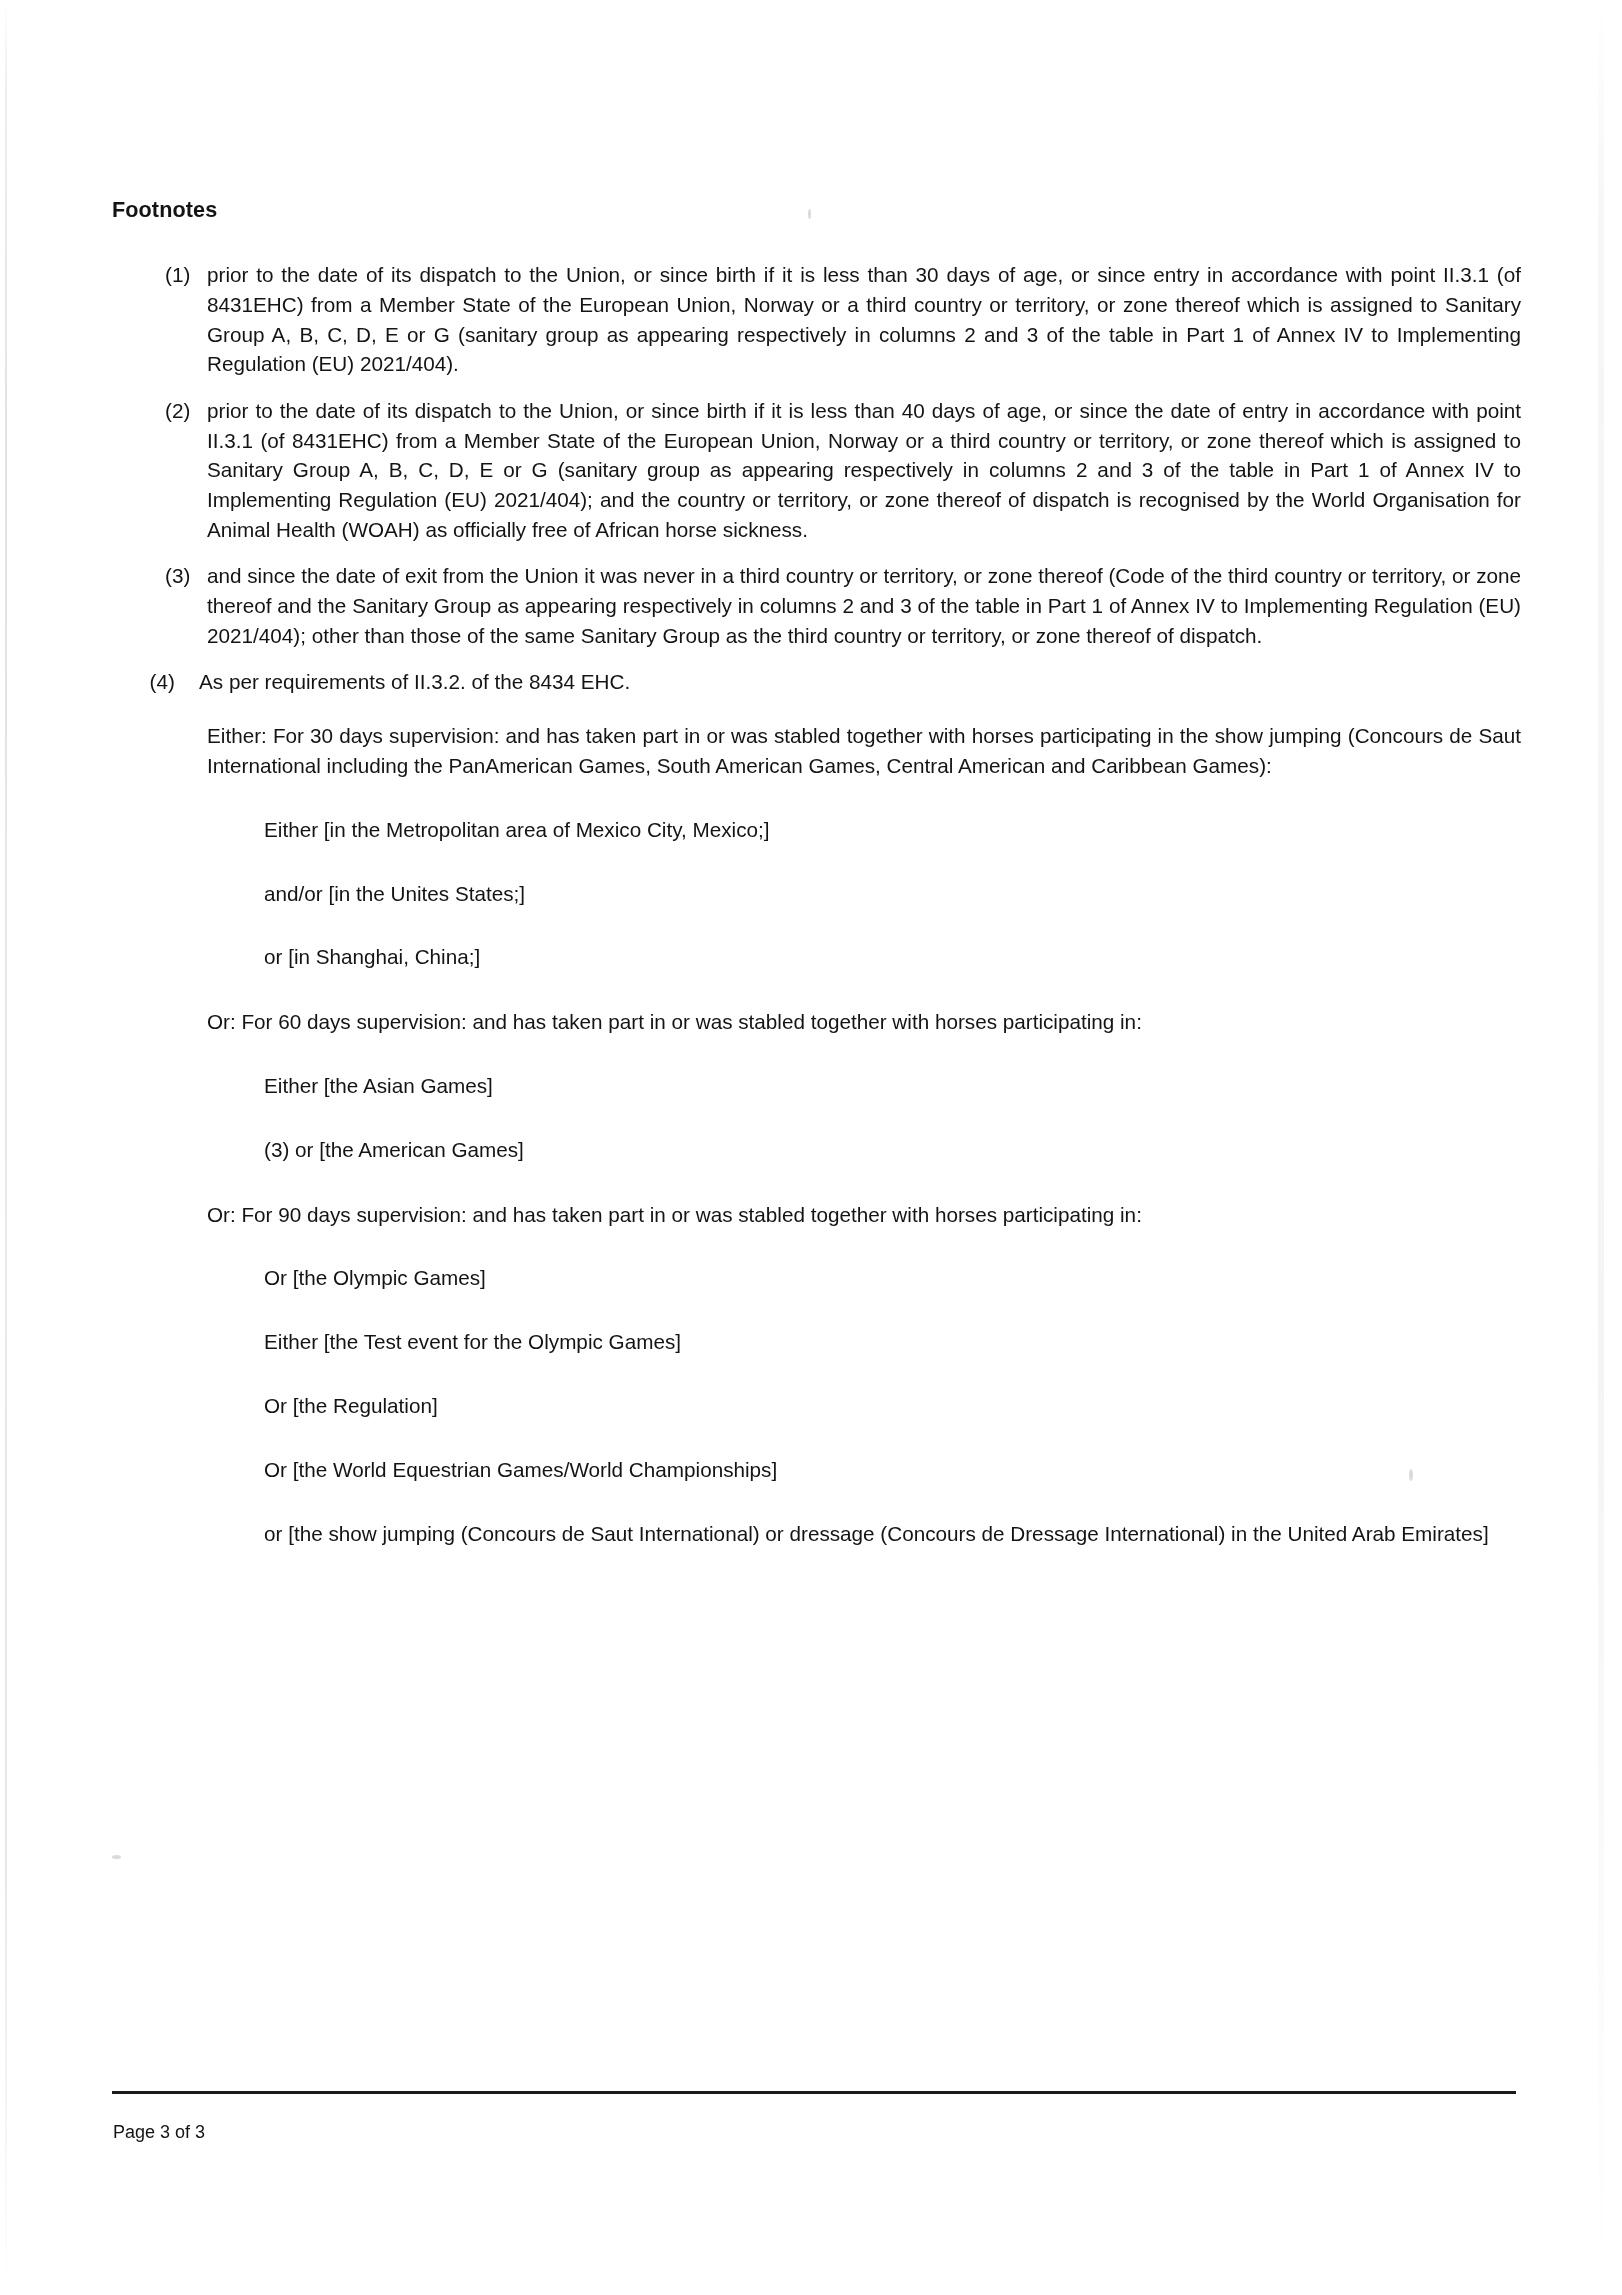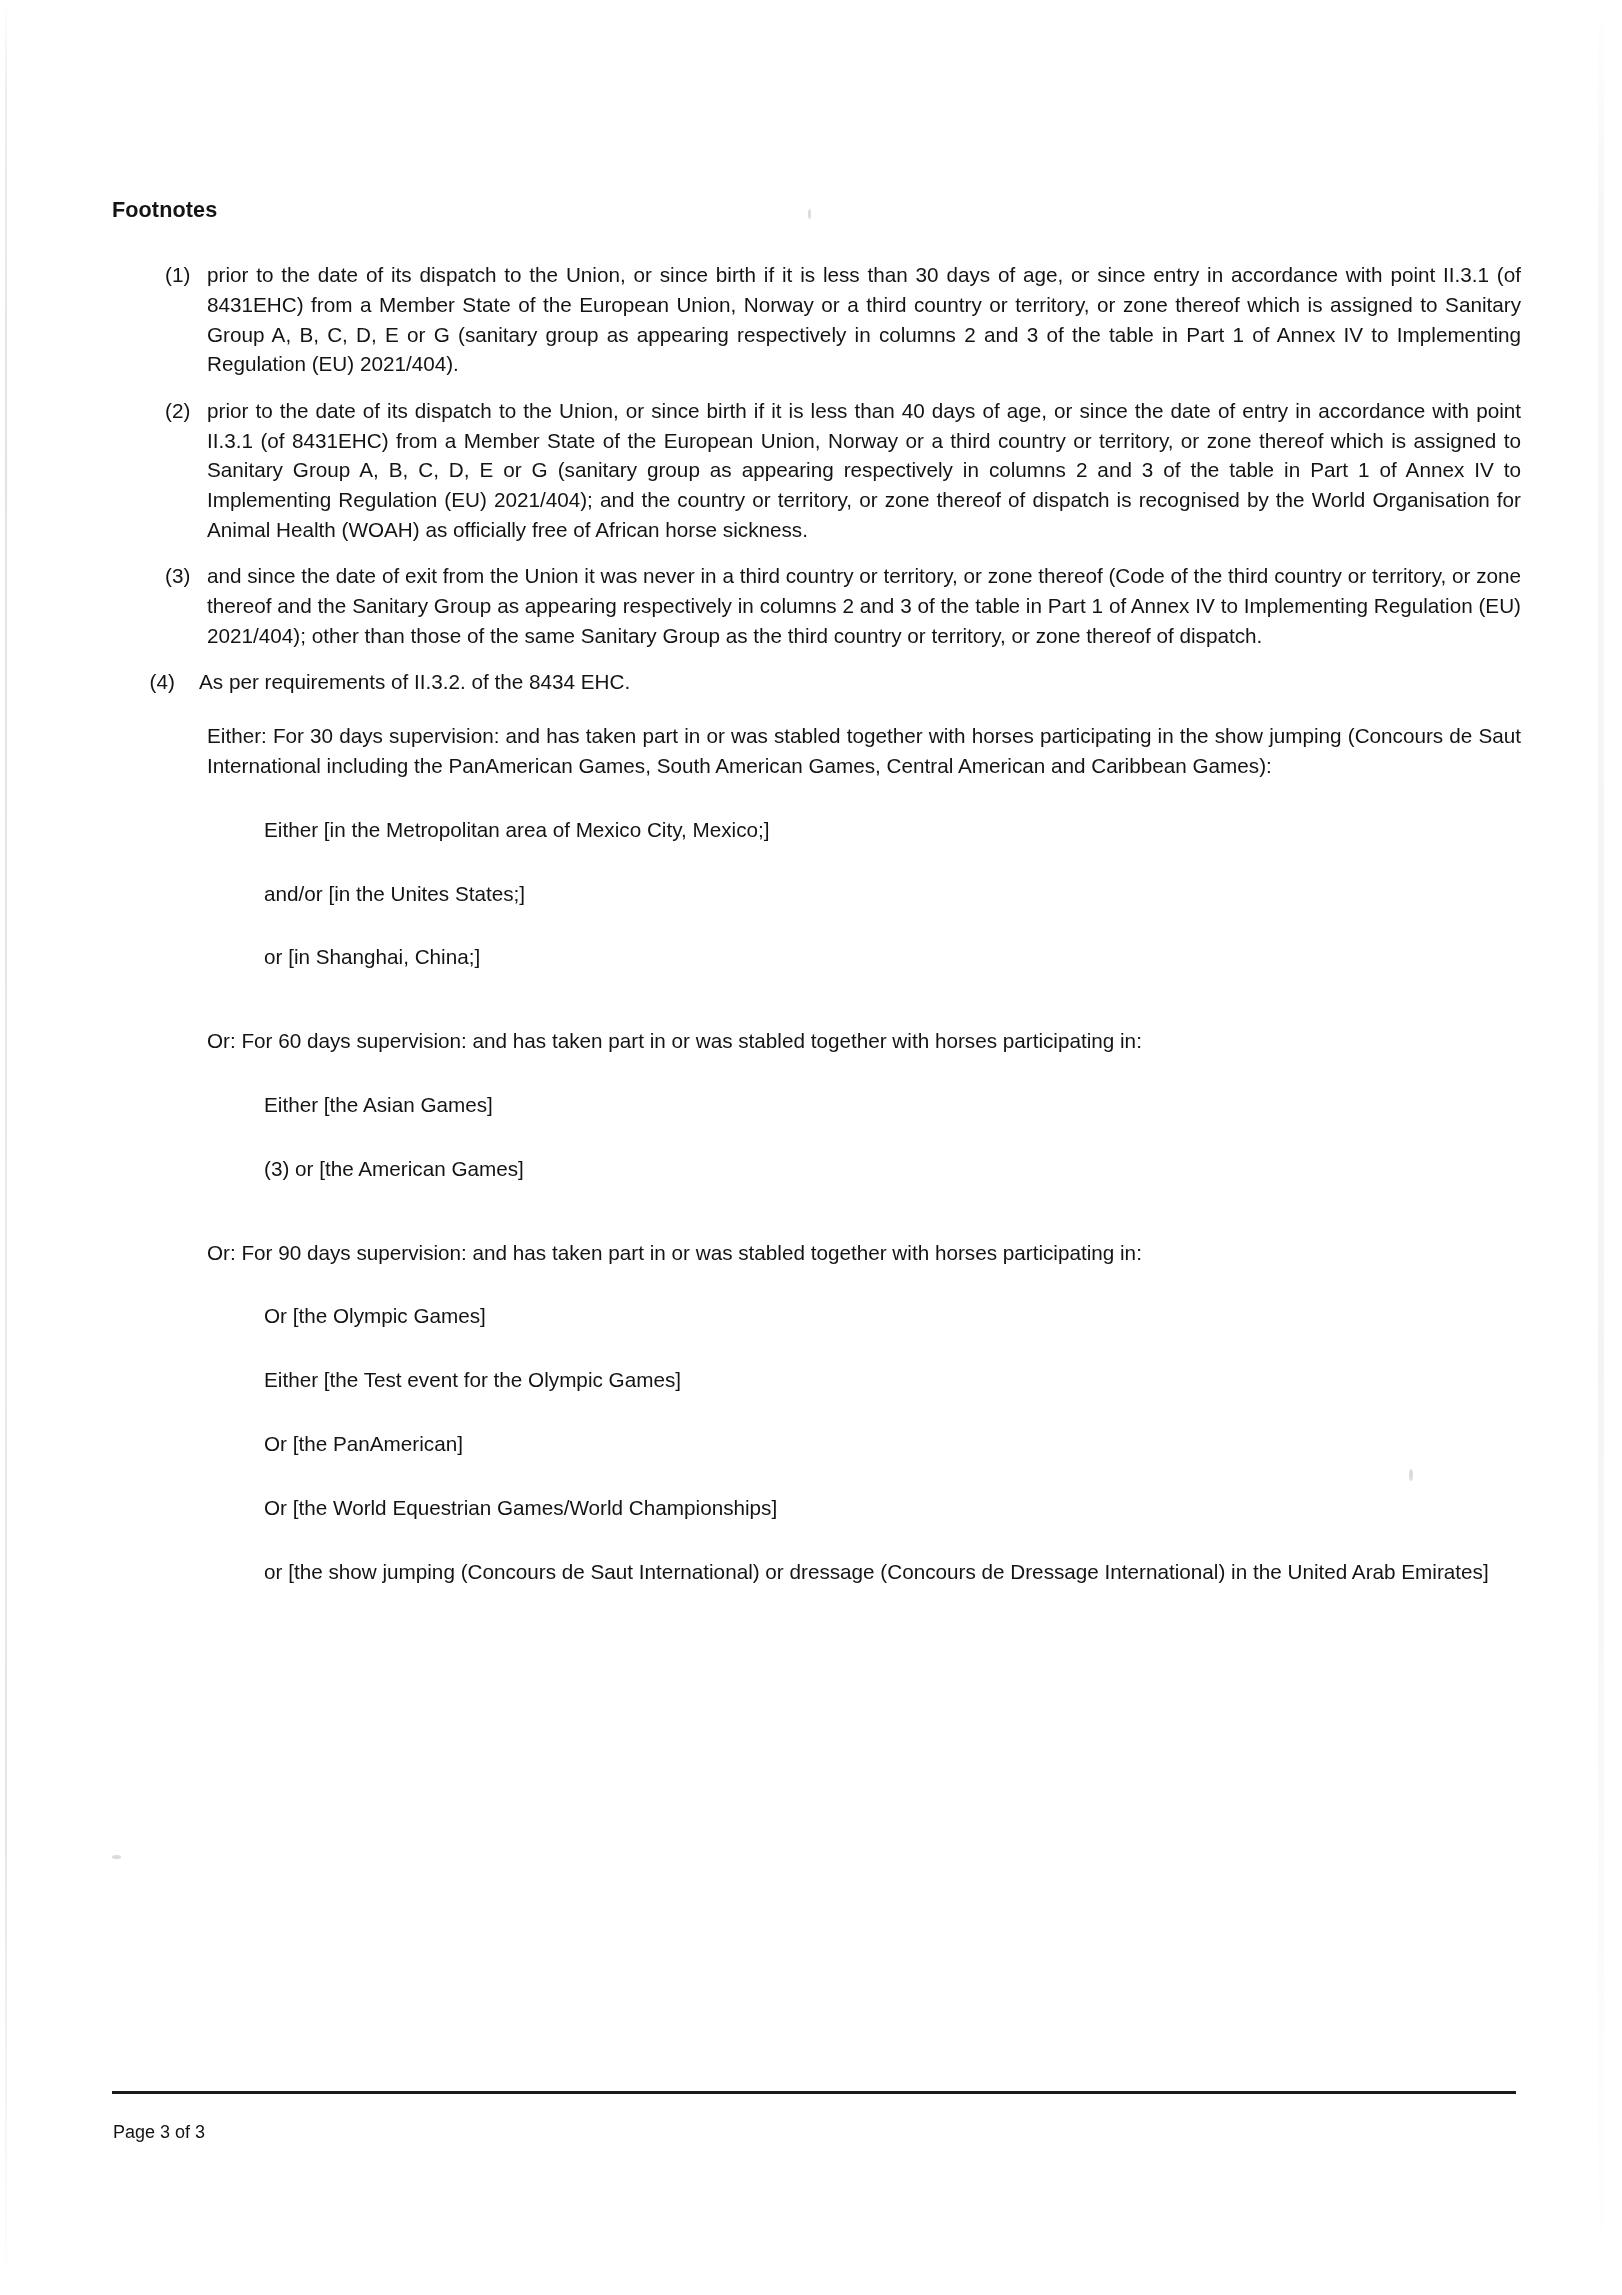--- a/index.html
+++ b/index.html
@@ -84,21 +84,20 @@
   .note1 { margin-left: 41px; }
   .note2 { margin-left: 41px; }
   .note3 { margin-left: 41px; }
   .note4 { margin-left: 33px; }
 
   .sub-block {
     margin-left: 95px;
     font-size: 20.7px;
     line-height: 1.44;
     text-align: justify;
-    margin-top: 19px;
   }
   .sub-block.first { margin-top: 24px; }
 
   .sub-item {
     margin-left: 152px;
     font-size: 20.7px;
     line-height: 1.44;
     margin-top: 34px;
   }
 
@@ -174,21 +173,21 @@
 
     <div class="sub-block">Or: For 60 days supervision: and has taken part in or was stabled together with horses participating in:</div>
     <div class="sub-item">Either [the Asian Games]</div>
     <div class="sub-item">(3) or [the American Games]</div>
 
     <div class="gap-big"></div>
 
     <div class="sub-block">Or: For 90 days supervision: and has taken part in or was stabled together with horses participating in:</div>
     <div class="sub-item">Or [the Olympic Games]</div>
     <div class="sub-item">Either [the Test event for the Olympic Games]</div>
-    <div class="sub-item">Or [the PanAmerican]</div>
+    <div class="sub-item">Or [the Regulation]</div>
     <div class="sub-item">Or [the World Equestrian Games/World Championships]</div>
     <div class="sub-item" style="text-align:justify;">or [the show jumping (Concours de Saut International) or dressage (Concours de Dressage International) in the United Arab Emirates]</div>
 
   </div>
 
   <div class="footer-rule"></div>
   <div class="footer">
     <div class="line2">Page 3 of 3</div>
   </div>
 

